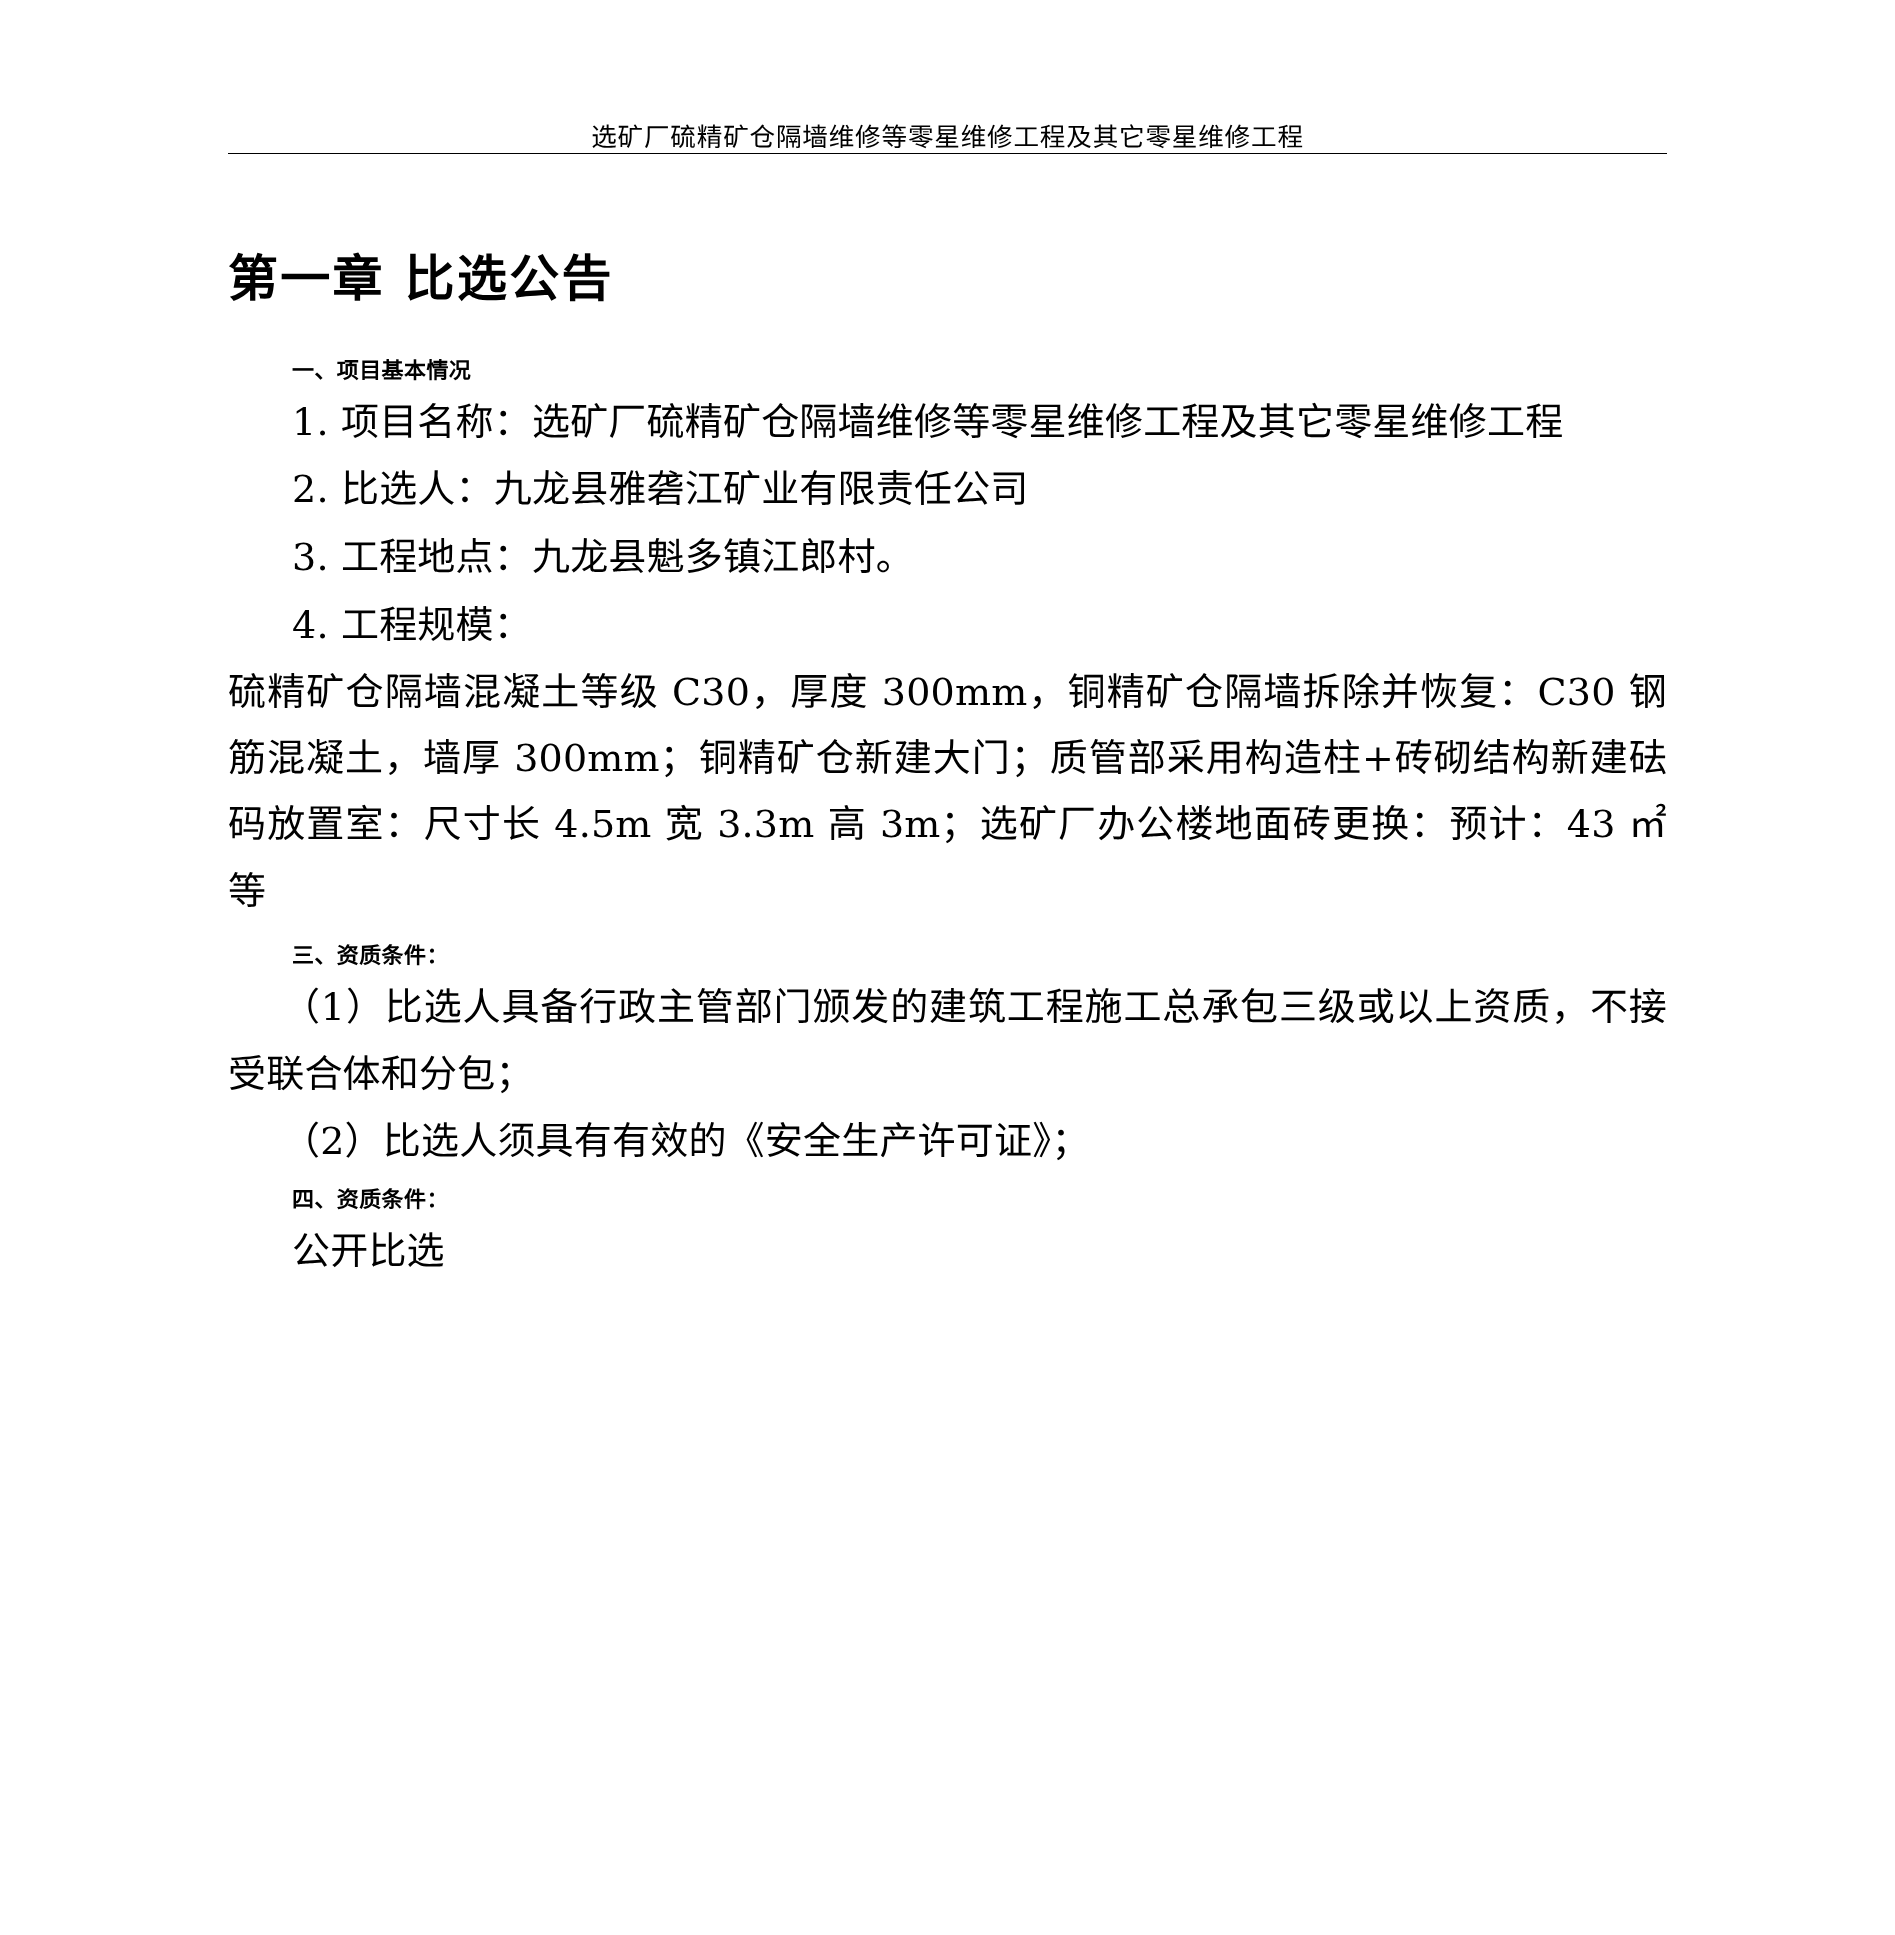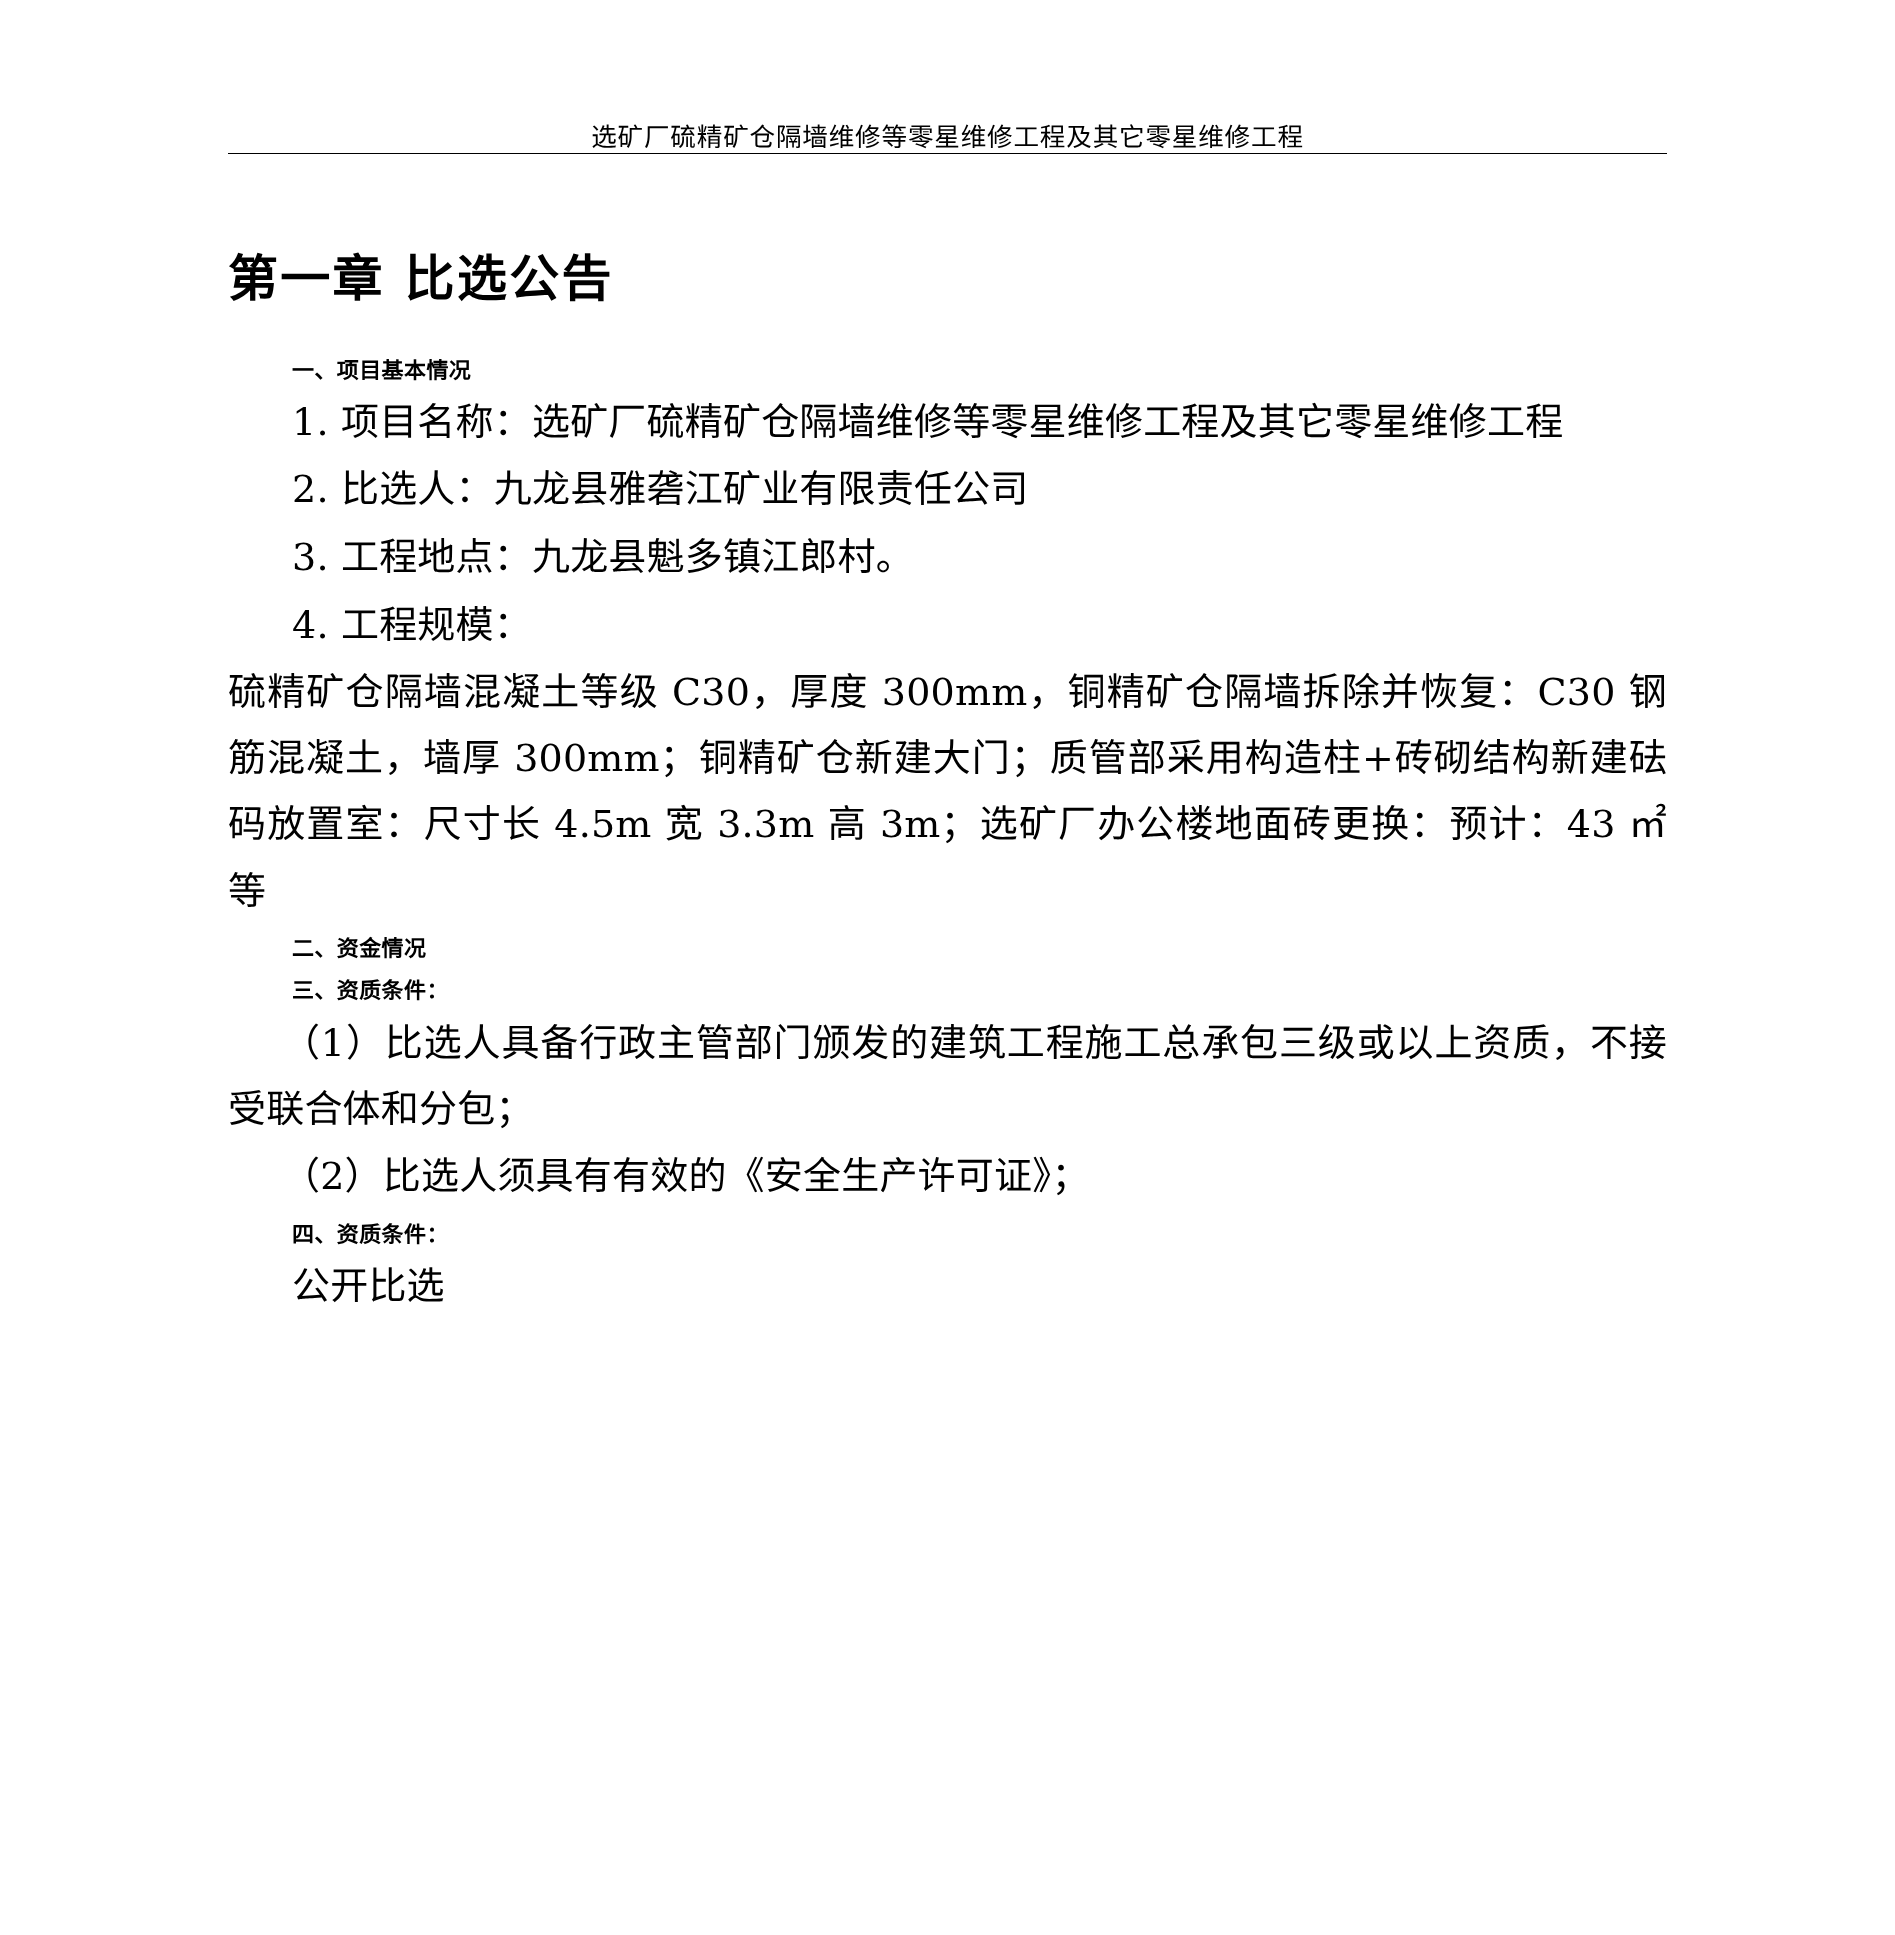--- a/index.html
+++ b/index.html
@@ -110,21 +110,20 @@
 
     <h2 class="section-heading">一、项目基本情况</h2>
     <p class="para">1. 项目名称：选矿厂硫精矿仓隔墙维修等零星维修工程及其它零星维修工程</p>
     <p class="para">2. 比选人：九龙县雅砻江矿业有限责任公司</p>
     <p class="para">3. 工程地点：九龙县魁多镇江郎村。</p>
     <p class="para">4. 工程规模：</p>
     <p class="para noindent">硫精矿仓隔墙混凝土等级 C30，厚度 300mm，铜精矿仓隔墙拆除并恢复：C30 钢筋混凝土，墙厚 300mm；铜精矿仓新建大门；质管部采用构造柱+砖砌结构新建砝码放置室：尺寸长 4.5m 宽 3.3m 高 3m；选矿厂办公楼地面砖更换：预计：43 ㎡等</p>
 
     <div class="spacer-sm"></div>
 
-    <h2 class="section-heading">二、资金情况</h2>
 
     <div class="spacer-sm"></div>
 
     <h2 class="section-heading">三、资质条件：</h2>
     <p class="para hang">（1）比选人具备行政主管部门颁发的建筑工程施工总承包三级或以上资质，不接受联合体和分包；</p>
     <p class="para hang">（2）比选人须具有有效的《安全生产许可证》；</p>
 
     <div class="spacer-sm"></div>
 
     <h2 class="section-heading">四、资质条件：</h2>

